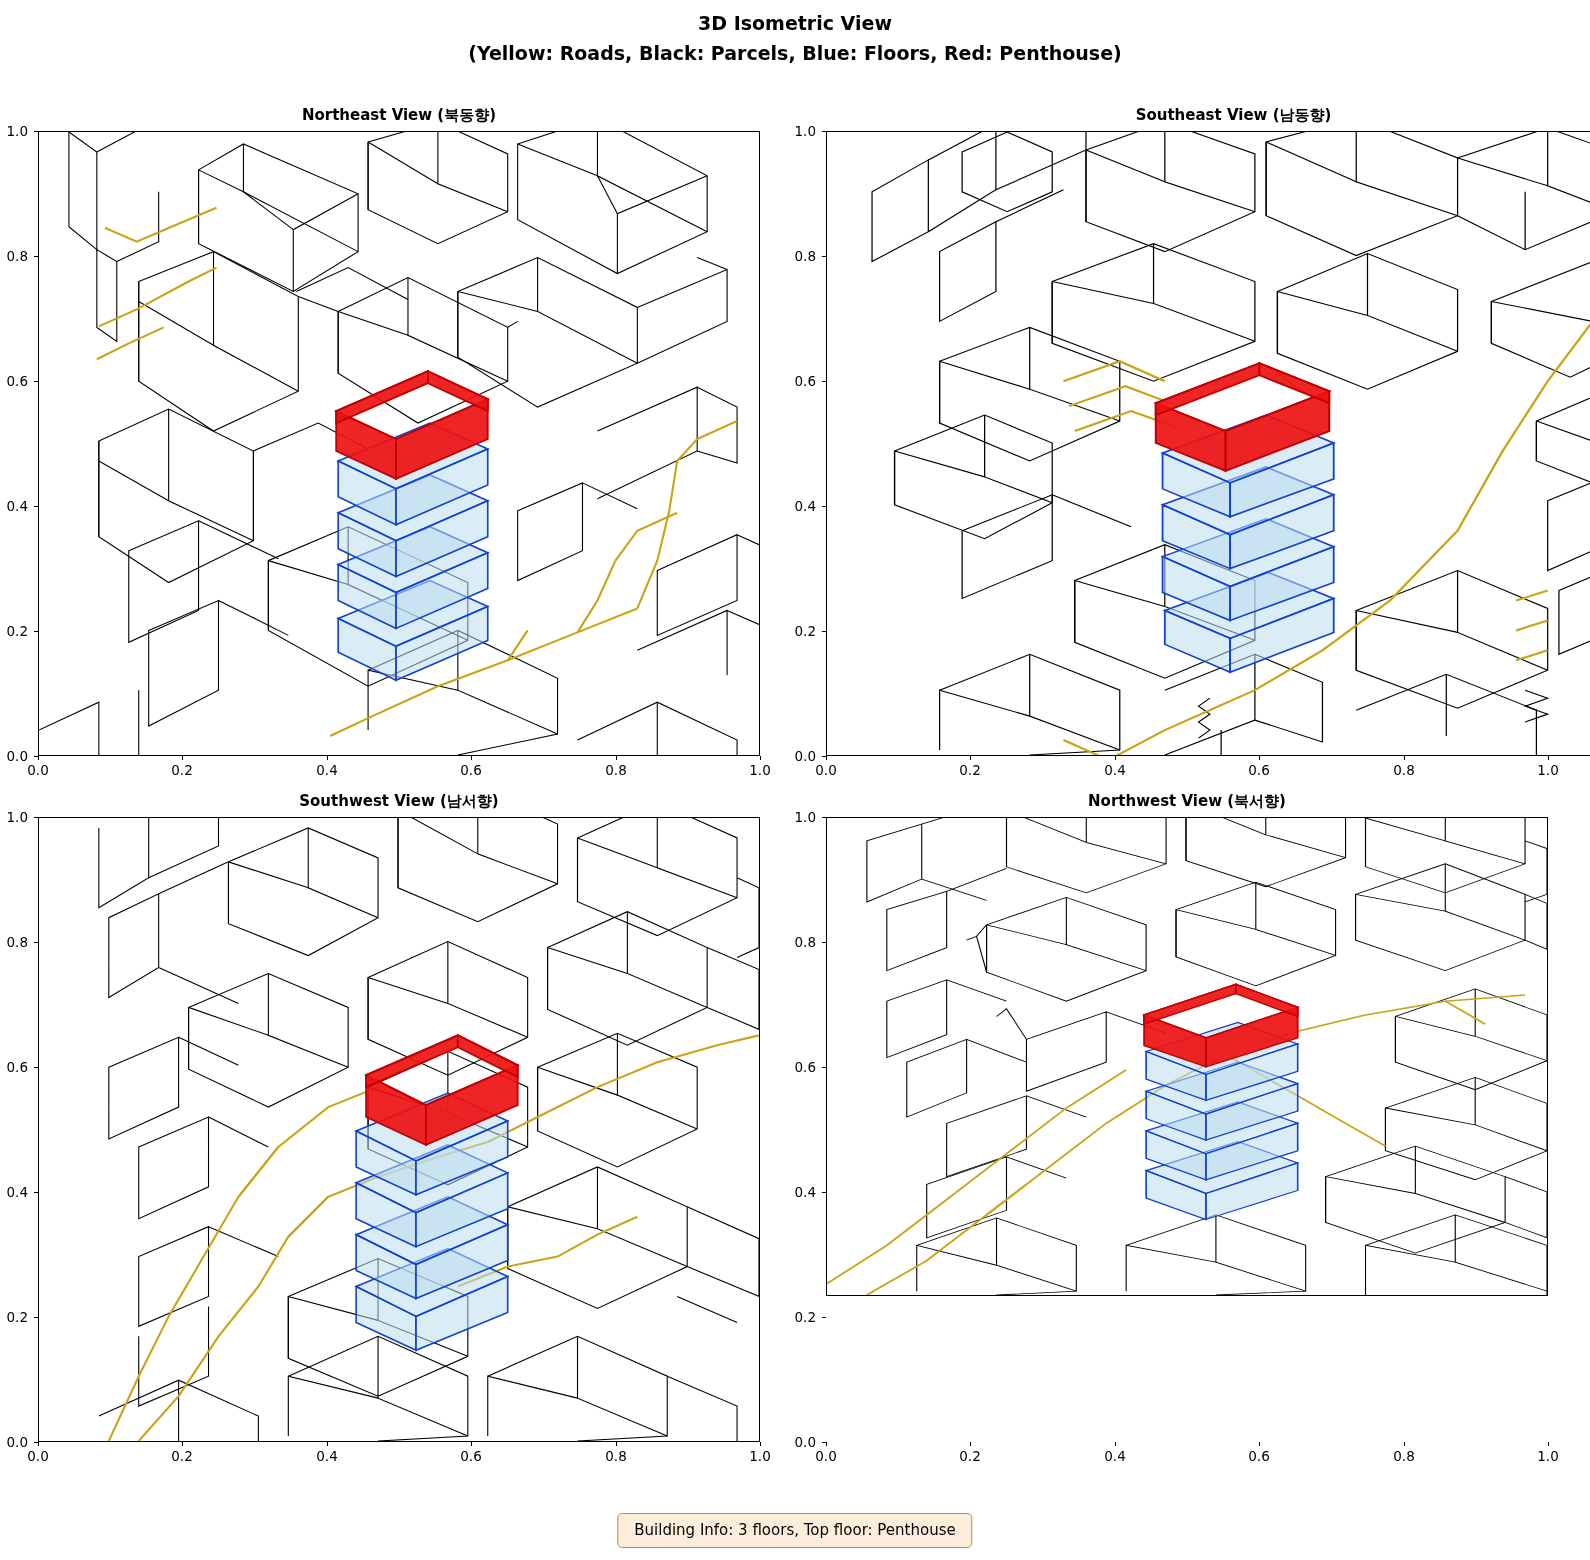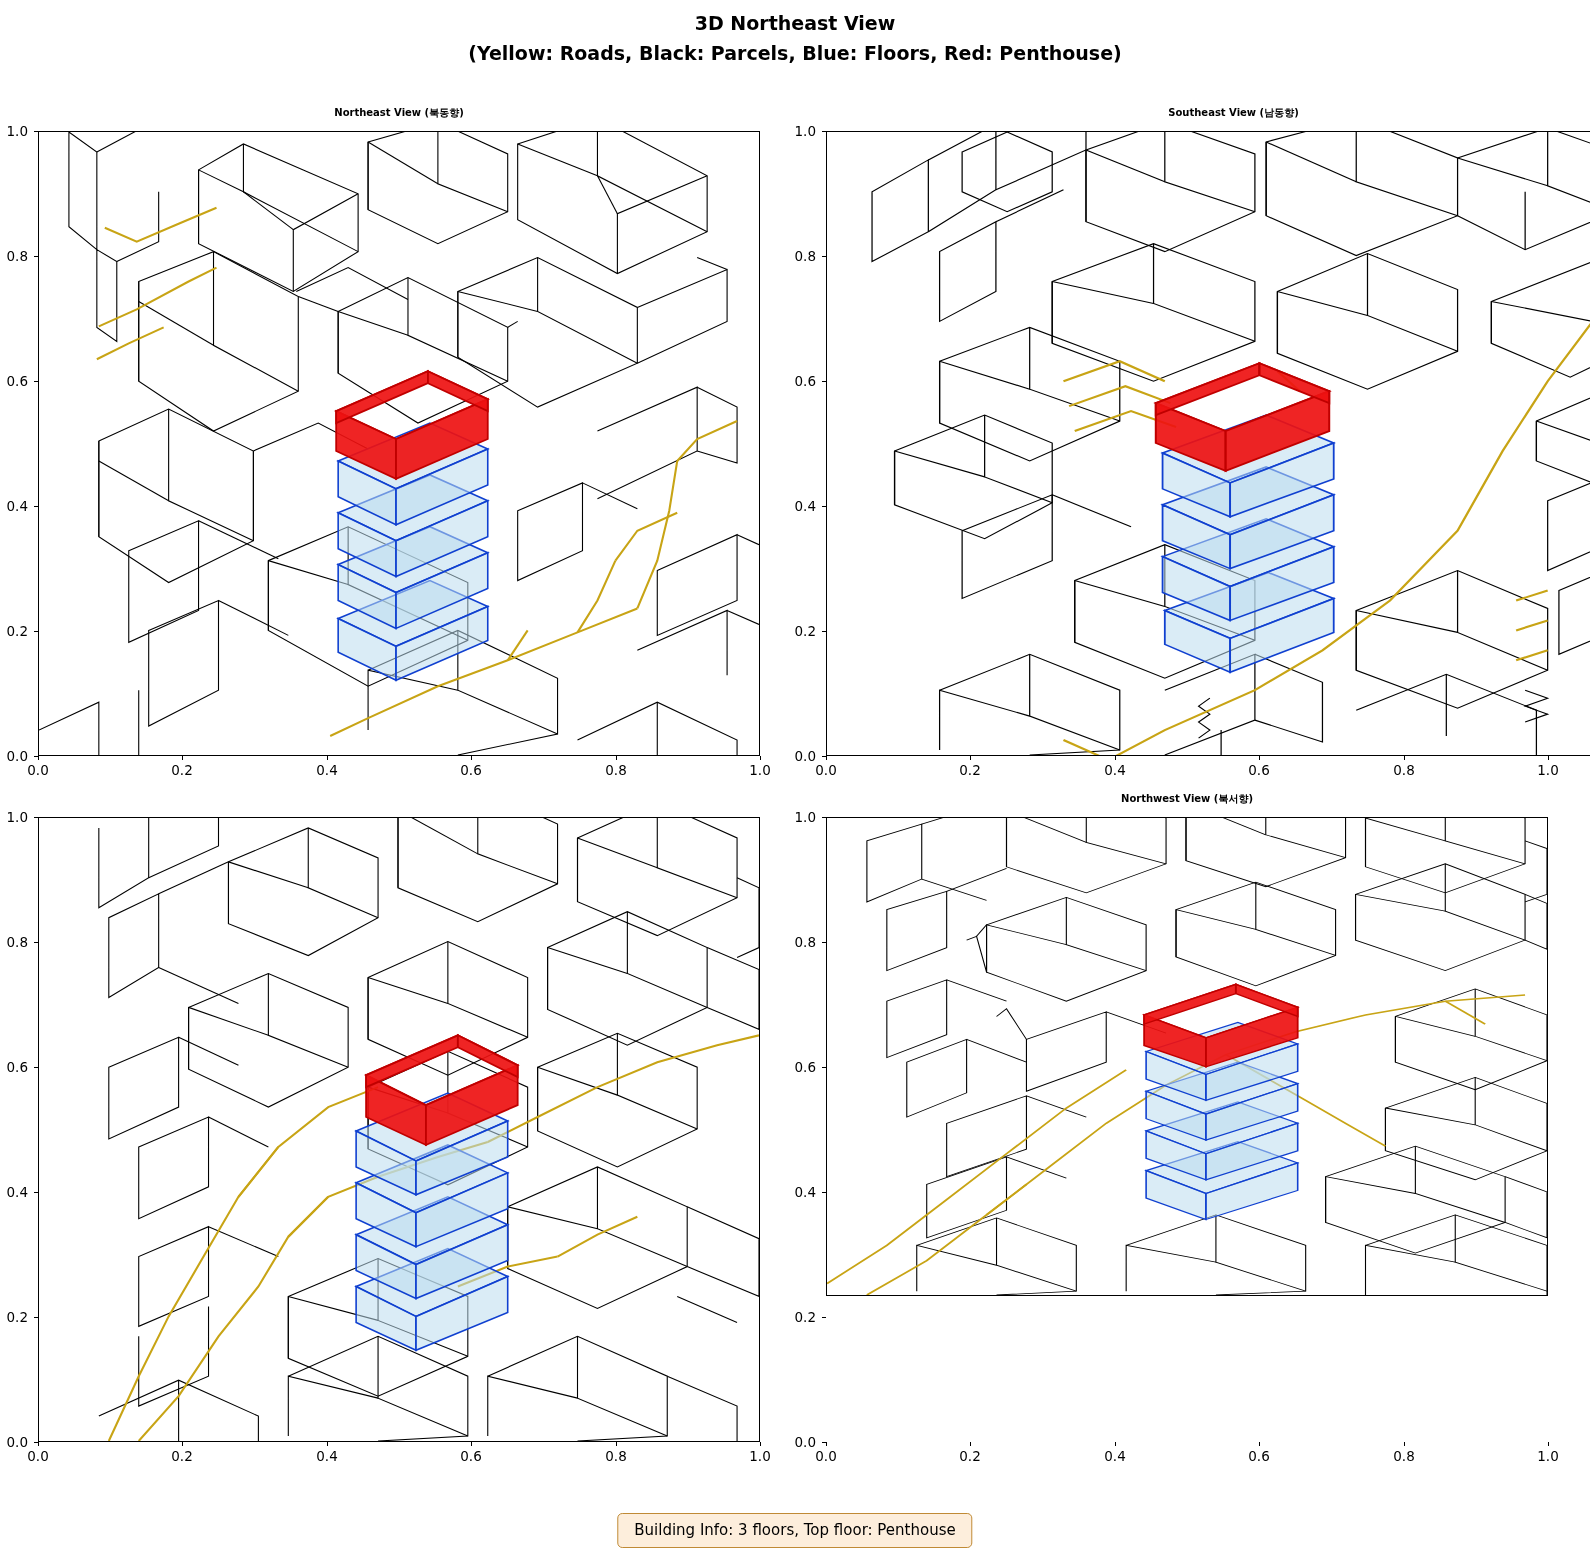--- a/index.html
+++ b/index.html
@@ -36,21 +36,21 @@
   
   .panel {
     position: absolute;
   }
   .panel-title {
     position: absolute;
     left: 0;
     width: 100%;
     top: -25px;
     text-align: center;
-    font-size: 10px;
+    font-size: 15px;
     font-weight: bold;
   }
   .plotbox {
     position: absolute;
     left: 0; top: 0;
     width: 100%;
     height: 100%;
     border: 1.1px solid #000000;
     box-sizing: border-box;
     background: #ffffff;
@@ -103,21 +103,21 @@
     font-weight: normal;
     color: #000;
     white-space: nowrap;
   }
 </style>
 </head>
 <body>
 
 <div id="figure">
 
-  <div class="suptitle">3D Northeast View
+  <div class="suptitle">3D Isometric View
 (Yellow: Roads, Black: Parcels, Blue: Floors, Red: Penthouse)</div>
 
   <div class="panel" style="left:38px; top:131px; width:722px; height:625px;">
     <div class="panel-title">Northeast View (북동향)</div>
     <div class="plotbox">
       <svg class="plotsvg" viewBox="0 0 722 625" preserveAspectRatio="none">
         <g fill="none" stroke="#000000" stroke-width="1.1">
 
           <path d="M30 0 L30 95 L58 118 L58 20 Z"></path>
           <path d="M58 20 L105 -5"></path>
@@ -390,20 +390,21 @@
       <div class="ytickmark" style="left:-4px; top:250px;"></div>
       <div class="ytick" style="left:-42px; top:250px; width:32px;">0.6</div>
       <div class="ytickmark" style="left:-4px; top:125px;"></div>
       <div class="ytick" style="left:-42px; top:125px; width:32px;">0.8</div>
       <div class="ytickmark" style="left:-4px; top:0px;"></div>
       <div class="ytick" style="left:-42px; top:0px; width:32px;">1.0</div>
     </div>
   </div>
 
   <div class="panel" style="left:38px; top:817px; width:722px; height:625px;">
+    <div class="panel-title">Southwest View (남서향)</div>
     <div class="plotbox">
       <svg class="plotsvg" viewBox="0 0 722 625" preserveAspectRatio="none">
         <g fill="none" stroke="#000000" stroke-width="1.1">
           <path d="M60 10 L60 90 L110 60 L110 -10"></path>
           <path d="M110 60 L180 28 L180 -10"></path>
           <path d="M70 100 L70 180 L120 150 L120 76 Z"></path>
           <path d="M120 76 L190 44"></path>
           <path d="M120 150 L200 186"></path>
           <path d="M190 44 L270 10 L340 40 L340 100 L270 138 L190 106 Z"></path>
           <path d="M270 10 L270 70 L340 100"></path>

